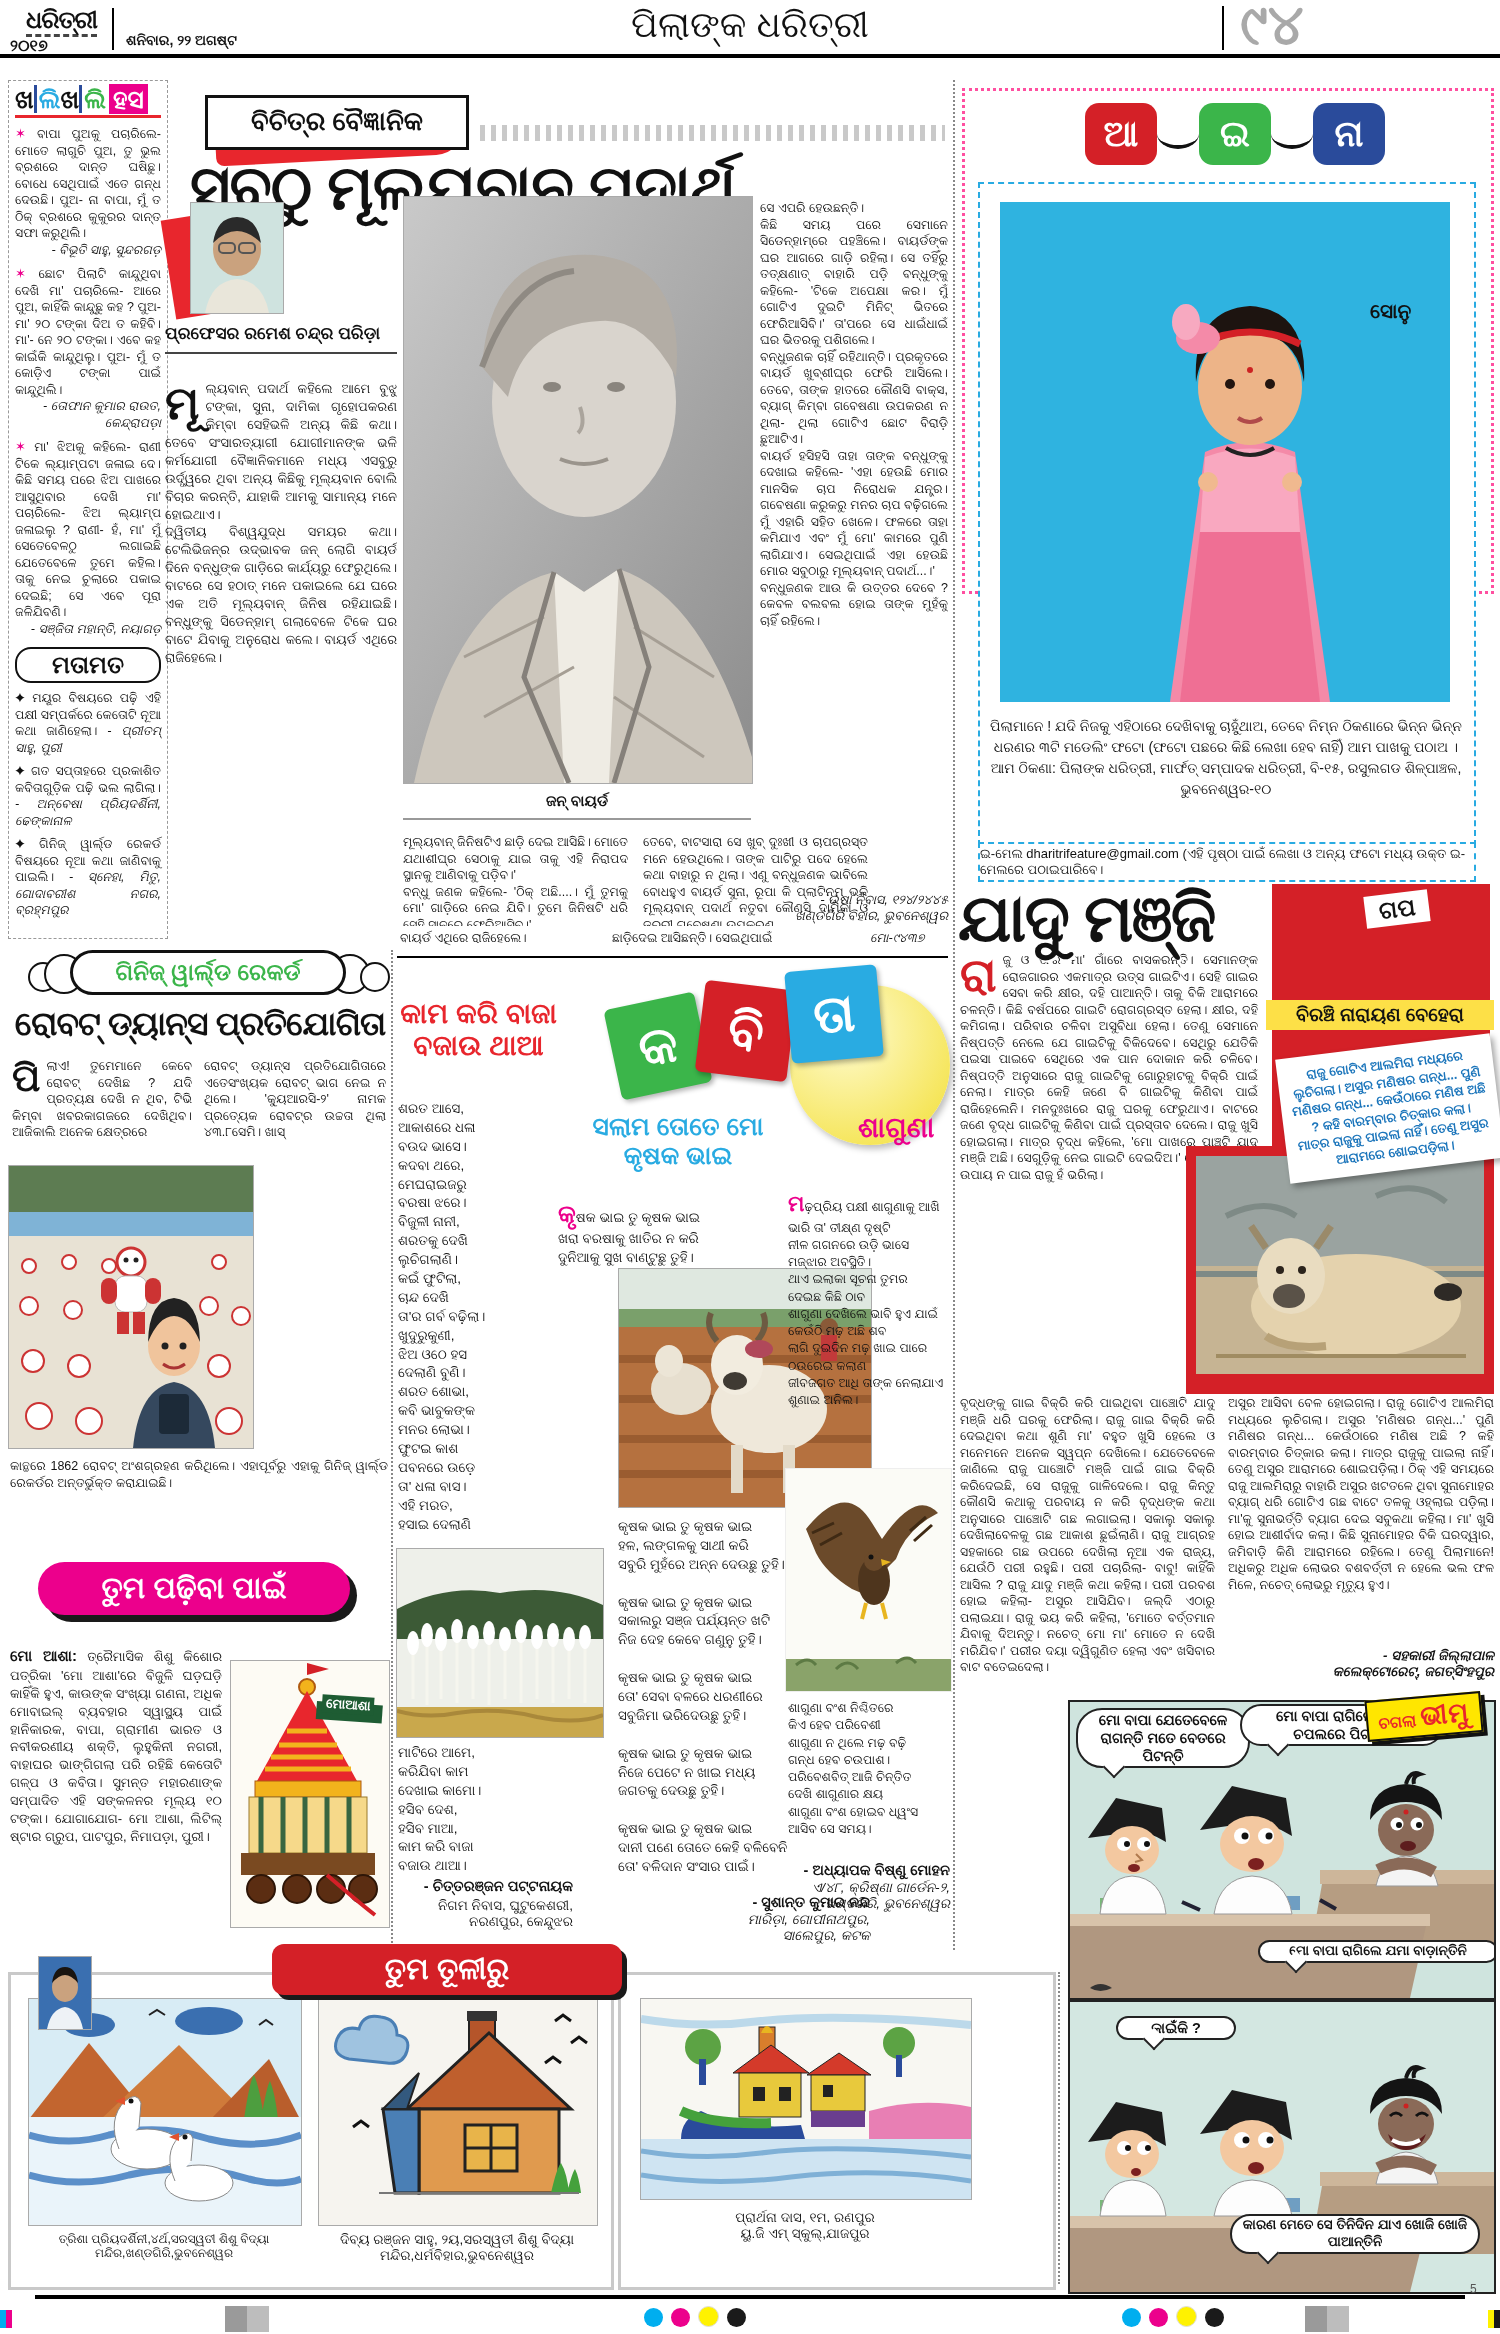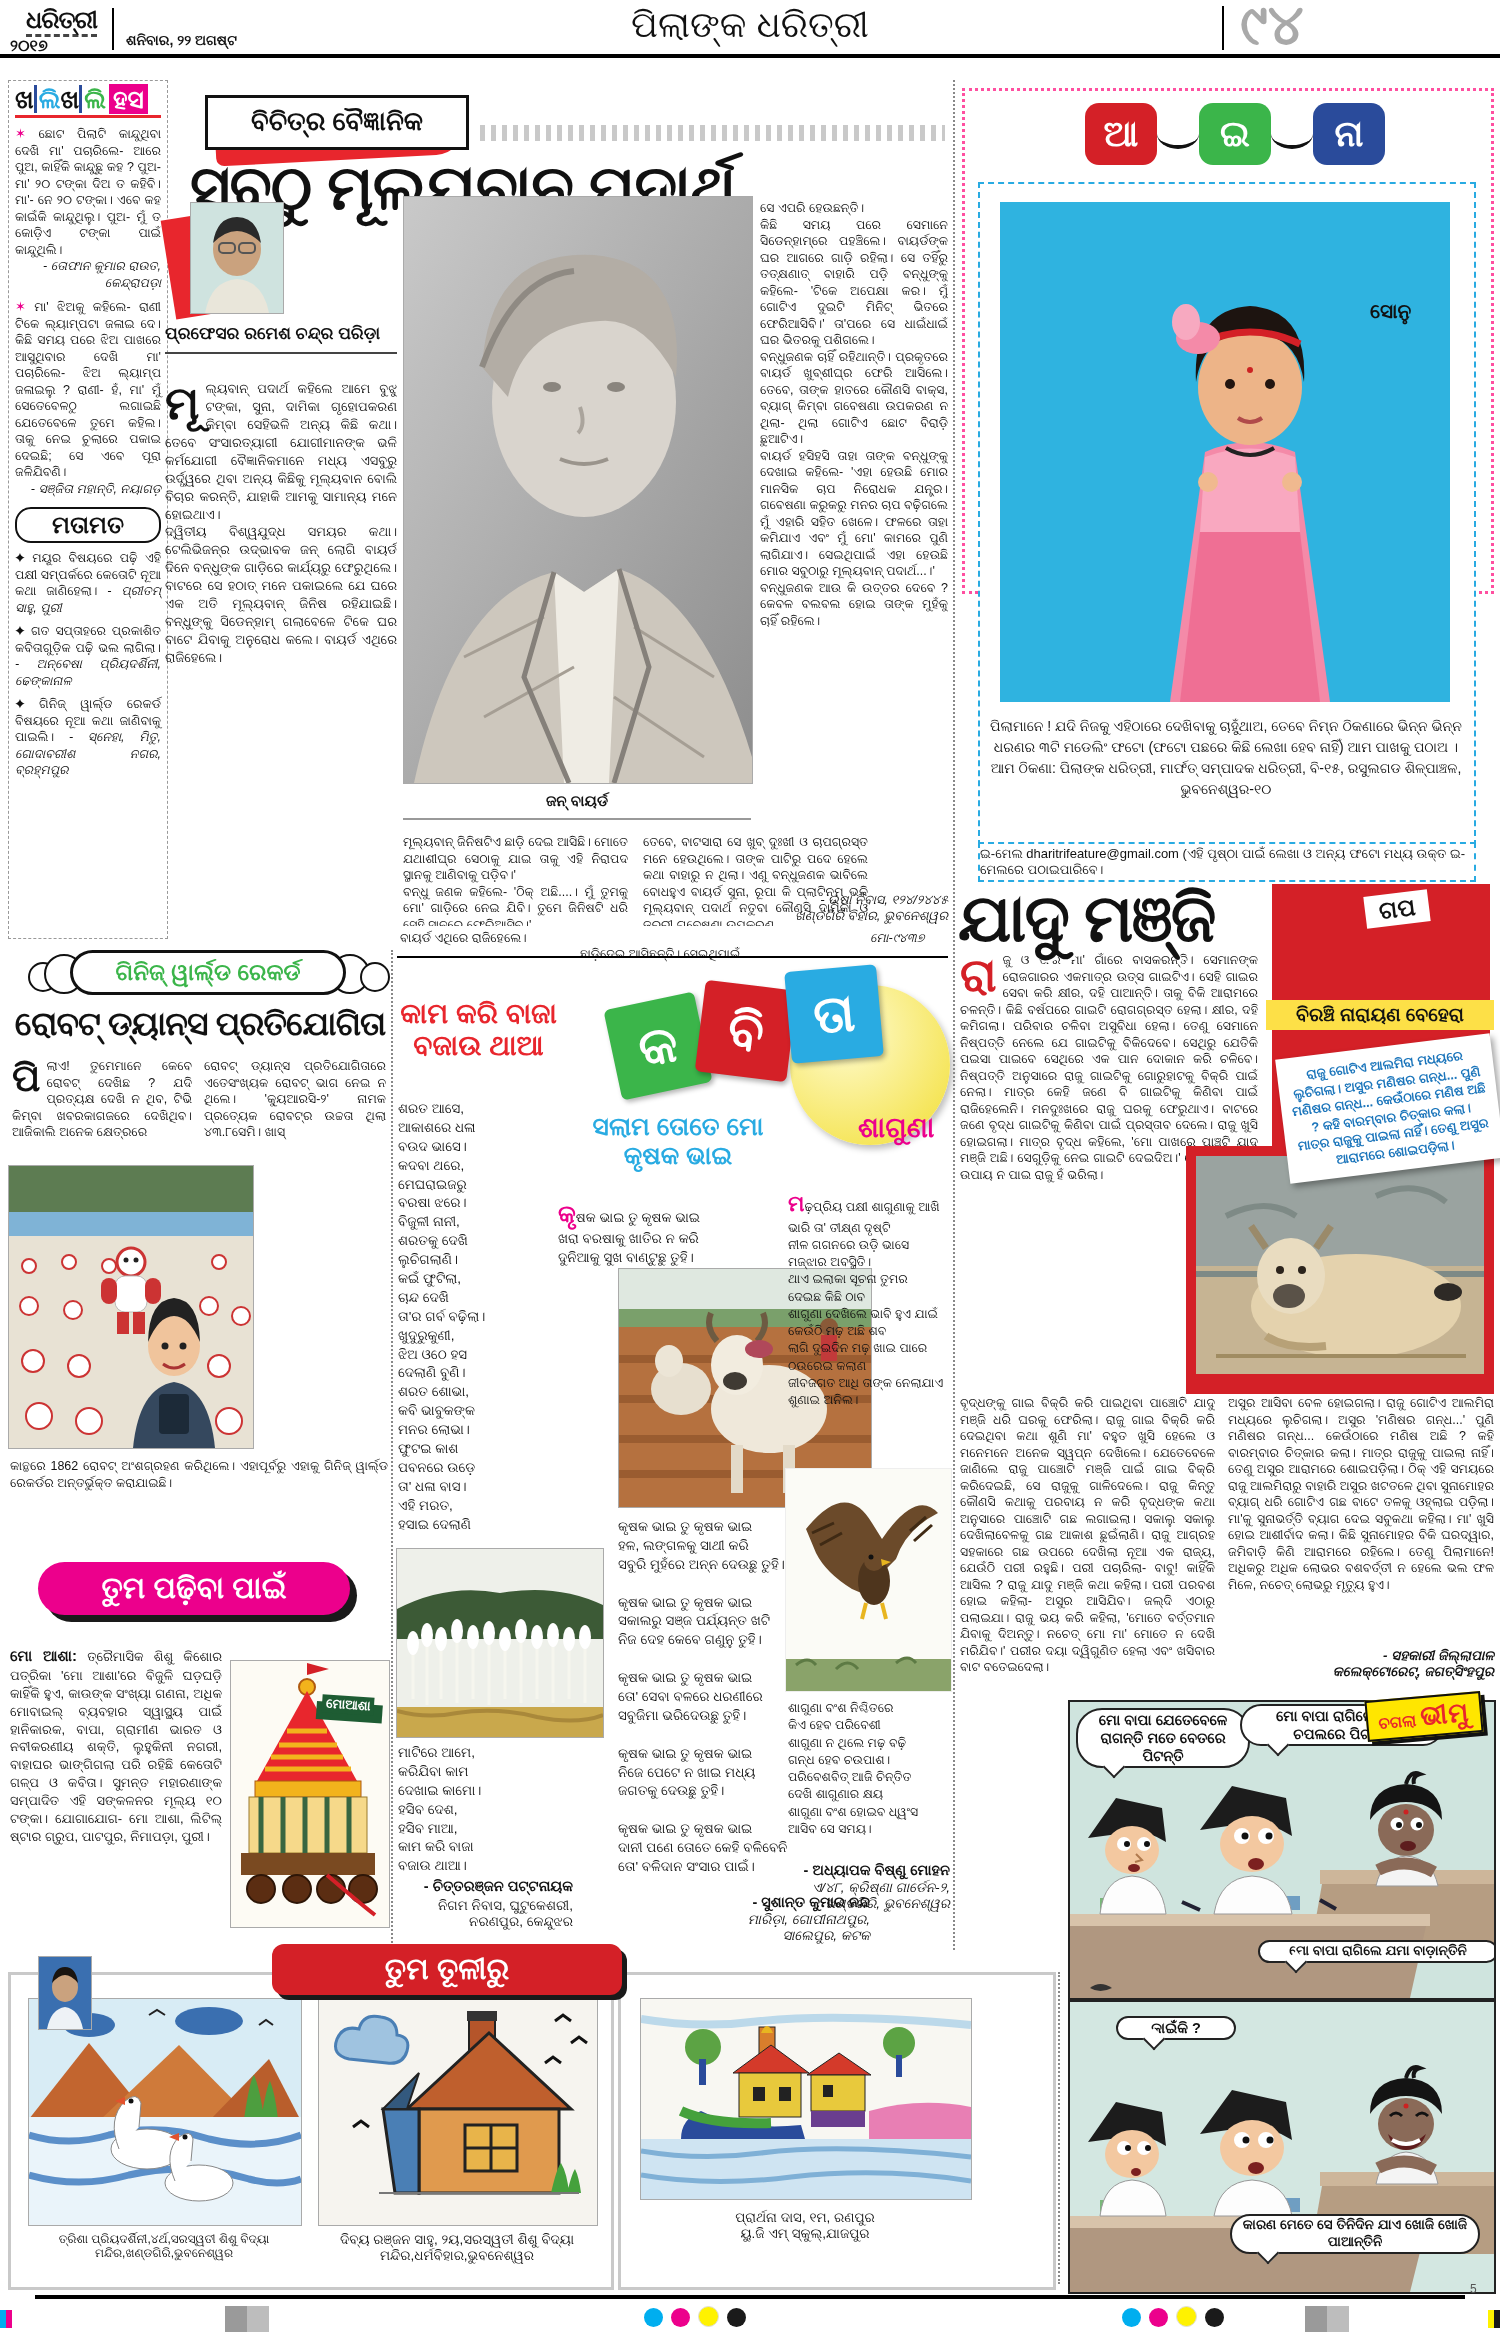--- a/index.html
+++ b/index.html
@@ -102,20 +102,25 @@
   <div class="abs" style="left:1222px;top:6px;width:2px;height:44px;background:#000;"></div>
   <div class="abs pagenum" style="left:1240px;top:-8px;">୯୪</div>
   <div class="abs ruleh" style="left:0;top:54px;width:1500px;height:4px;"></div>
 
   <div class="abs jokes-box" style="left:8px;top:80px;width:146px;height:845px;">
     <div class="khl">
       <span>ଖ</span><span class="blue">ଲି</span><span>ଖ</span><span class="green">ଲି</span><span class="mag">ହସ</span>
     </div>
     <div style="height:3px;background:#e8262d;margin:3px 0 2px 0;"></div>
 
+    <div class="jk smalltxt just">
+      <span class="star">✶</span>
+      <span>ବାପା ପୁଅକୁ ପଚାରିଲେ- ମୋତେ ଲାଗୁଚି ପୁଅ, ତୁ ଭୁଲ ବ୍ରଶରେ ଦାନ୍ତ ଘଷିଛୁ। ବୋଧେ ସେଥିପାଇଁ ଏତେ ଗନ୍ଧ ଦେଉଛି। ପୁଅ- ନା ବାପା, ମୁଁ ତ ଠିକ୍ ବ୍ରଶରେ କୁକୁରର ଦାନ୍ତ ସଫା କରୁଥିଲି।</span>
+      <span class="jk-auth smalltxt">- ବିଭୂତି ସାହୁ, ସୁନ୍ଦରଗଡ଼</span>
+    </div>
     <div class="jk smalltxt just">
       <span class="star">✶</span>
       <span>ଛୋଟ ପିଲାଟି କାନ୍ଦୁଥିବା ଦେଖି ମା' ପଚାରିଲେ- ଆରେ ପୁଅ, କାହିଁକି କାନ୍ଦୁଛୁ କହ ? ପୁଅ- ମା' ୨୦ ଟଙ୍କା ଦିଅ ତ କହିବି। ମା'- ନେ ୨୦ ଟଙ୍କା। ଏବେ କହ କାଇଁକି କାନ୍ଦୁଥିଲୁ। ପୁଅ- ମୁଁ ତ କୋଡ଼ିଏ ଟଙ୍କା ପାଇଁ କାନ୍ଦୁଥିଲି।</span>
       <span class="jk-auth smalltxt">- ତୋଫାନ କୁମାର ରାଉତ, କେନ୍ଦ୍ରାପଡ଼ା</span>
     </div>
     <div class="jk smalltxt just">
       <span class="star">✶</span>
       <span>ମା' ଝିଅକୁ କହିଲେ- ରାଣୀ ଟିକେ ଲ୍ୟାମ୍ପଟା ଜଳାଇ ଦେ। କିଛି ସମୟ ପରେ ଝିଅ ପାଖରେ ଆସୁଥିବାର ଦେଖି ମା' ପଚାରିଲେ- ଝିଅ ଲ୍ୟାମ୍ପ ଜଳାଇଲୁ ? ରାଣୀ- ହଁ, ମା' ମୁଁ ସେତେବେଳଠୁ ଲଗାଇଛି ଯେତେବେଳେ ତୁମେ କହିଲ। ତାକୁ ନେଇ ଚୁଲାରେ ପକାଇ ଦେଇଛି; ସେ ଏବେ ପୂରା ଜଳିଯିବଣି।</span>
       <span class="jk-auth smalltxt">- ସଞ୍ଜିତା ମହାନ୍ତି, ନୟାଗଡ଼</span>
     </div>
@@ -194,21 +199,21 @@
 ବାୟର୍ଡ ହସିହସି ତାହା ତାଙ୍କ ବନ୍ଧୁଙ୍କୁ ଦେଖାଇ କହିଲେ- 'ଏହା ହେଉଛି ମୋର ମାନସିକ ଚାପ ନିରୋଧକ ଯନ୍ତ୍ର। ଗବେଷଣା କରୁକରୁ ମନର ଚାପ ବଢ଼ିଗଲେ ମୁଁ ଏହାରି ସହିତ ଖେଳେ। ଫଳରେ ତାହା କମିଯାଏ ଏବଂ ମୁଁ ମୋ' କାମରେ ପୁଣି ଲାଗିଯାଏ। ସେଇଥିପାଇଁ ଏହା ହେଉଛି ମୋର ସବୁଠାରୁ ମୂଲ୍ୟବାନ୍ ପଦାର୍ଥ...।'
 ବନ୍ଧୁଜଣକ ଆଉ କି ଉତ୍ତର ଦେବେ ? କେବଳ ବଲବଲ ହୋଇ ତାଙ୍କ ମୁହଁକୁ ଚାହିଁ ରହିଲେ।</div>
   <div class="abs it pre" style="left:760px;top:892px;width:188px;font-size:13px;text-align:right;">- ଉଷା ନିବାସ, ୧୨୪/୨୪୪୫
 ଖଣ୍ଡଗିରି ବିହାର, ଭୁବନେଶ୍ୱର</div>
 
   <div class="abs just pre ovh smalltxt" style="left:403px;top:834px;width:225px;height:92px;">ମୂଲ୍ୟବାନ୍ ଜିନିଷଟିଏ ଛାଡ଼ି ଦେଇ ଆସିଛି। ମୋତେ ଯଥାଶୀଘ୍ର ସେଠାକୁ ଯାଇ ତାକୁ ଏହି ନିରାପଦ ସ୍ଥାନକୁ ଆଣିବାକୁ ପଡ଼ିବ।'
 ବନ୍ଧୁ ଜଣକ କହିଲେ- 'ଠିକ୍ ଅଛି....। ମୁଁ ତୁମକୁ ମୋ' ଗାଡ଼ିରେ ନେଇ ଯିବି। ତୁମେ ଜିନିଷଟି ଧରି ସେହି ସ୍ଥାନରେ ଫେରିଆସିବ।'</div>
   <div class="abs just pre ovh smalltxt" style="left:643px;top:834px;width:225px;height:92px;">ତେବେ, ବାଟସାରା ସେ ଖୁବ୍ ଦୁଃଖୀ ଓ ଚାପଗ୍ରସ୍ତ ମନେ ହେଉଥିଲେ। ତାଙ୍କ ପାଟିରୁ ପଦେ ହେଲେ କଥା ବାହାରୁ ନ ଥିଲା। ଏଣୁ ବନ୍ଧୁଜଣକ ଭାବିଲେ ବୋଧହୁଏ ବାୟର୍ଡ ସୁନା, ରୂପା କି ପ୍ଲାଟିନମ୍ ଭଳି ମୂଲ୍ୟବାନ୍ ପଦାର୍ଥ ନତୁବା କୌଣସି ଦାମିକା ଓ ଜରୁରୀ ଗବେଷଣା ଉପକରଣ</div>
 
   <div class="abs smalltxt" style="left:400px;top:930px;">ବାୟର୍ଡ ଏଥିରେ ରାଜିହେଲେ।</div>
-  <div class="abs smalltxt" style="left:580px;top:930px;margin-top:16px;">ଛାଡ଼ିଦେଇ ଆସିଛନ୍ତି। ସେଇଥିପାଇଁ</div>
+  <div class="abs smalltxt" style="left:612px;top:930px;">ଛାଡ଼ିଦେଇ ଆସିଛନ୍ତି। ସେଇଥିପାଇଁ</div>
   <div class="abs smalltxt it" style="left:870px;top:930px;">ମୋ-୯୪୩୭</div>
   <div class="abs ruleh" style="left:397px;top:956px;width:551px;height:2px;"></div>
 
   <div class="abs aina" style="left:962px;top:88px;width:526px;height:500px;"></div>
   <div class="abs" style="left:1085px;top:103px;display:flex;align-items:center;">
     <div class="chip" style="background:#d42027;">ଆ</div>
     <div class="smile"></div>
     <div class="chip" style="background:#3bb54a;">ଇ</div>
     <div class="smile"></div>
     <div class="chip" style="background:#2a4b9b;">ନା</div>

